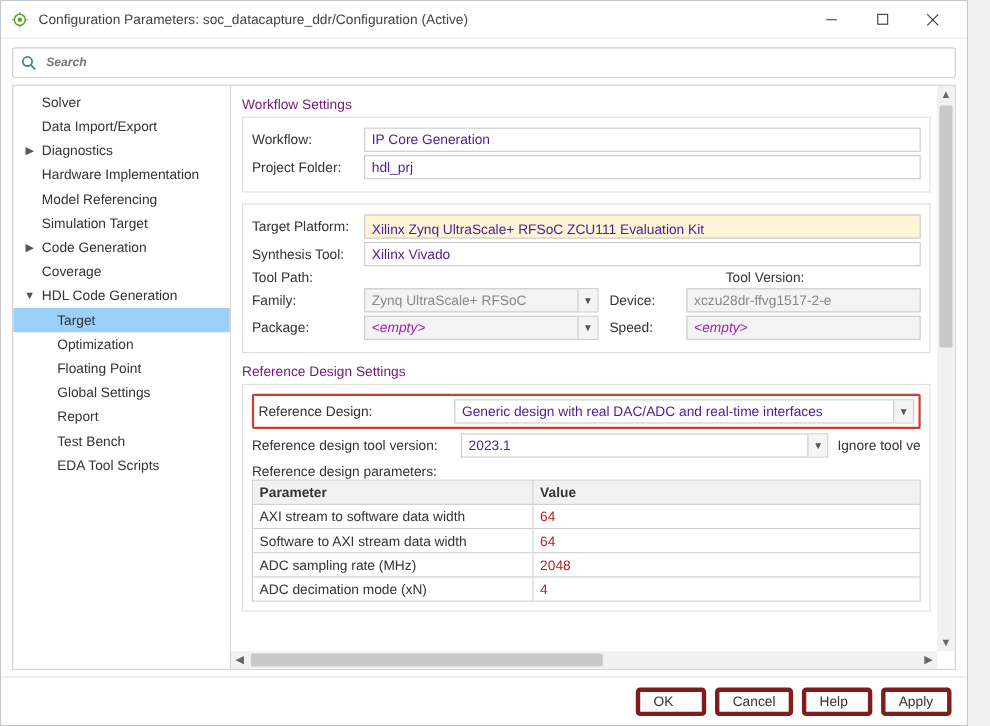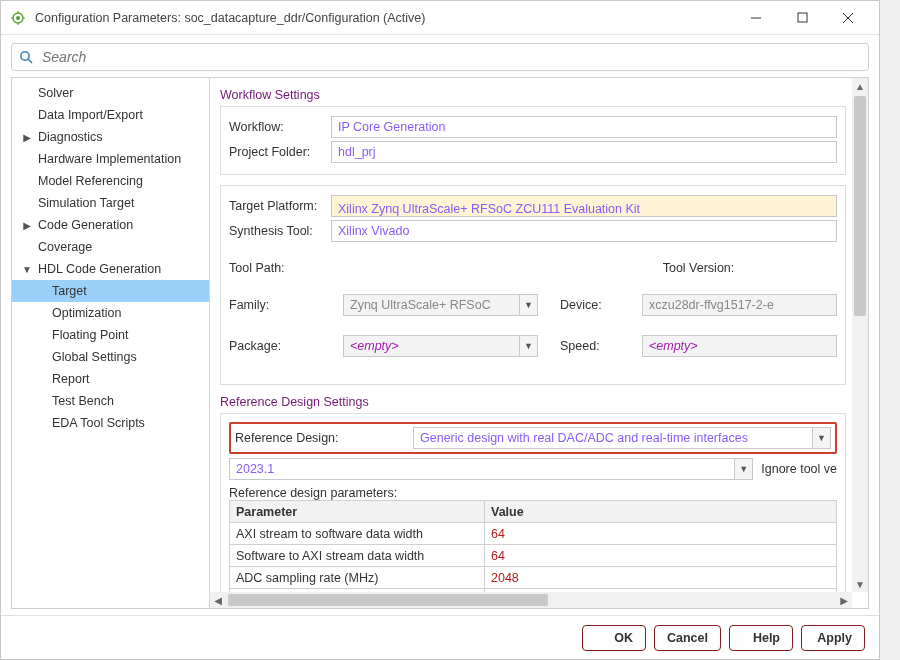--- a/index.html
+++ b/index.html
@@ -30,21 +30,21 @@
     width:46px; height:30px; display:flex; align-items:center; justify-content:center;
     color:#333;
   }
   .winbtn svg { stroke:#333; }
   .searchbar {
     margin:8px 10px 6px; border:1px solid #cfcfcf; border-radius:3px;
     height:28px; display:flex; align-items:center; padding:0 6px; background:#fff;
   }
   .searchbar .sicon { display:flex; align-items:center; color:#5590c9; margin-right:6px;}
   .searchbar input {
-    border:none; outline:none; flex:1; font-size:14px; font-style:italic; color:#999; background:transparent;
+    border:none; outline:none; flex:1; font-size:11px; font-style:italic; color:#999; background:transparent;font-weight:bold;
   }
   .body {
     flex:1; display:flex; margin:0 10px 6px; border:1px solid #d0d0d0;
     min-height:0;
   }
   .nav {
     width:198px; border-right:1px solid #d6d6d6; overflow:auto; padding:4px 0;
   }
   .nav-item {
     padding:2px 0 2px 26px; line-height:18px; cursor:default; white-space:nowrap;
@@ -77,37 +77,37 @@
   .hscroll .arrowbtn { width:16px; display:flex; align-items:center; justify-content:center; color:#666; font-size:10px;}
   .section-title { color:#701a75; margin:4px 0 4px 0; }
   .group {
     border:1px solid #dedede; padding:6px 8px 8px; margin-bottom:10px; background:#fff;
   }
   .row { display:flex; align-items:center; margin:3px 0;}
   .row .label { width:102px; color:#333; padding-right:6px;}
   .row .label.wide { width:190px; }
   .textbox {
     flex:1; height:22px; border:1px solid #c9c9c9; background:#fff; padding:0 6px;
-    display:flex; align-items:center; color:#8b5cf6; overflow:hidden; white-space:nowrap;
+    display:flex; align-items:center; color:#4c1d95; overflow:hidden; white-space:nowrap;
   }
   .textbox.ro { background:#f3f3f3; color:#888;}
   .textbox.hl { background:#fff4d6;align-items:flex-end; }
   .dropdown { position:relative; flex:1; display:flex; }
   .dropdown .textbox { flex:1; padding-right:22px;}
   .dropdown .dd-btn {
     position:absolute; right:1px; top:1px; bottom:1px; width:18px; border-left:1px solid #c9c9c9;
     display:flex; align-items:center; justify-content:center; background:#f4f4f4; color:#555; font-size:9px;
   }
   .empty { font-style:italic; color:#a21caf; }
   .tool-row {
     display:grid;
     grid-template-columns: 102px 1fr 80px 1fr;
     align-items:center;
-    margin:19px 0;
-    column-gap:12px;
+    margin:3px 0;
+    column-gap:0;
   }
   .tool-row .lbl2 { text-align:left; padding-left:10px;}
   .refdesign-group { border:1px solid #dedede; padding:8px; background:#fff;}
   .refhl {
     border:2px solid #cc3e2f; border-radius:2px; padding:3px 4px; display:flex; align-items:center; margin-bottom:4px;
   }
   .refhl .label { width:178px; }
   .paramtable {
     border:1px solid #d0d0d0; border-top:none; width:100%; border-collapse:collapse;
   }
@@ -116,23 +116,23 @@
     height:22px; font-size:12.5px;
   }
   .paramtable th { background:#f2f2f2; color:#333; font-weight:bold;}
   .paramtable td.val { color:#b91c1c;margin-top:24px;}
   .paramcol1 { width:255px;}
   .footer {
     height:44px; display:flex; align-items:center; justify-content:flex-end; gap:8px;
     padding:0 14px; border-top:1px solid #e0e0e0;
   }
   .btn {
-    min-width:64px; height:26px; border:1px solid #7f1d1d; border-radius:4px;
-    background:#fdfdfd; display:flex; align-items:center; justify-content:flex-end;
-    padding:0 12px; color:#333;font-weight:bold;
+    min-width:64px; height:26px; border:4px solid #7f1d1d; border-radius:4px;
+    background:#fdfdfd; display:flex; align-items:center; justify-content:flex-start;
+    padding:0 12px; color:#333;
   }
 </style>
 </head>
 <body>
 
 <div class="window">
 
   <div class="titlebar">
     <span class="app-icon">
       <svg width="16" height="16" viewBox="0 0 16 16">
@@ -265,20 +265,21 @@
           <div class="refhl">
             <span class="label">Reference Design:</span>
             <div class="dropdown">
               <div class="textbox">
                   <span>Generic design with real DAC/ADC and real-time interfaces</span>
                 </div>
               <div class="dd-btn">▼</div>
             </div>
           </div>
           <div class="row">
+            <span class="label wide">Reference design tool version:</span>
             <div class="dropdown">
               <div class="textbox">
                   <span>2023.1</span>
                 </div>
               <div class="dd-btn">▼</div>
             </div>
             <span style="padding-left:8px; white-space:nowrap;">Ignore tool ve</span>
           </div>
           <div style="margin-top:6px;">Reference design parameters:</div>
           <table class="paramtable">

